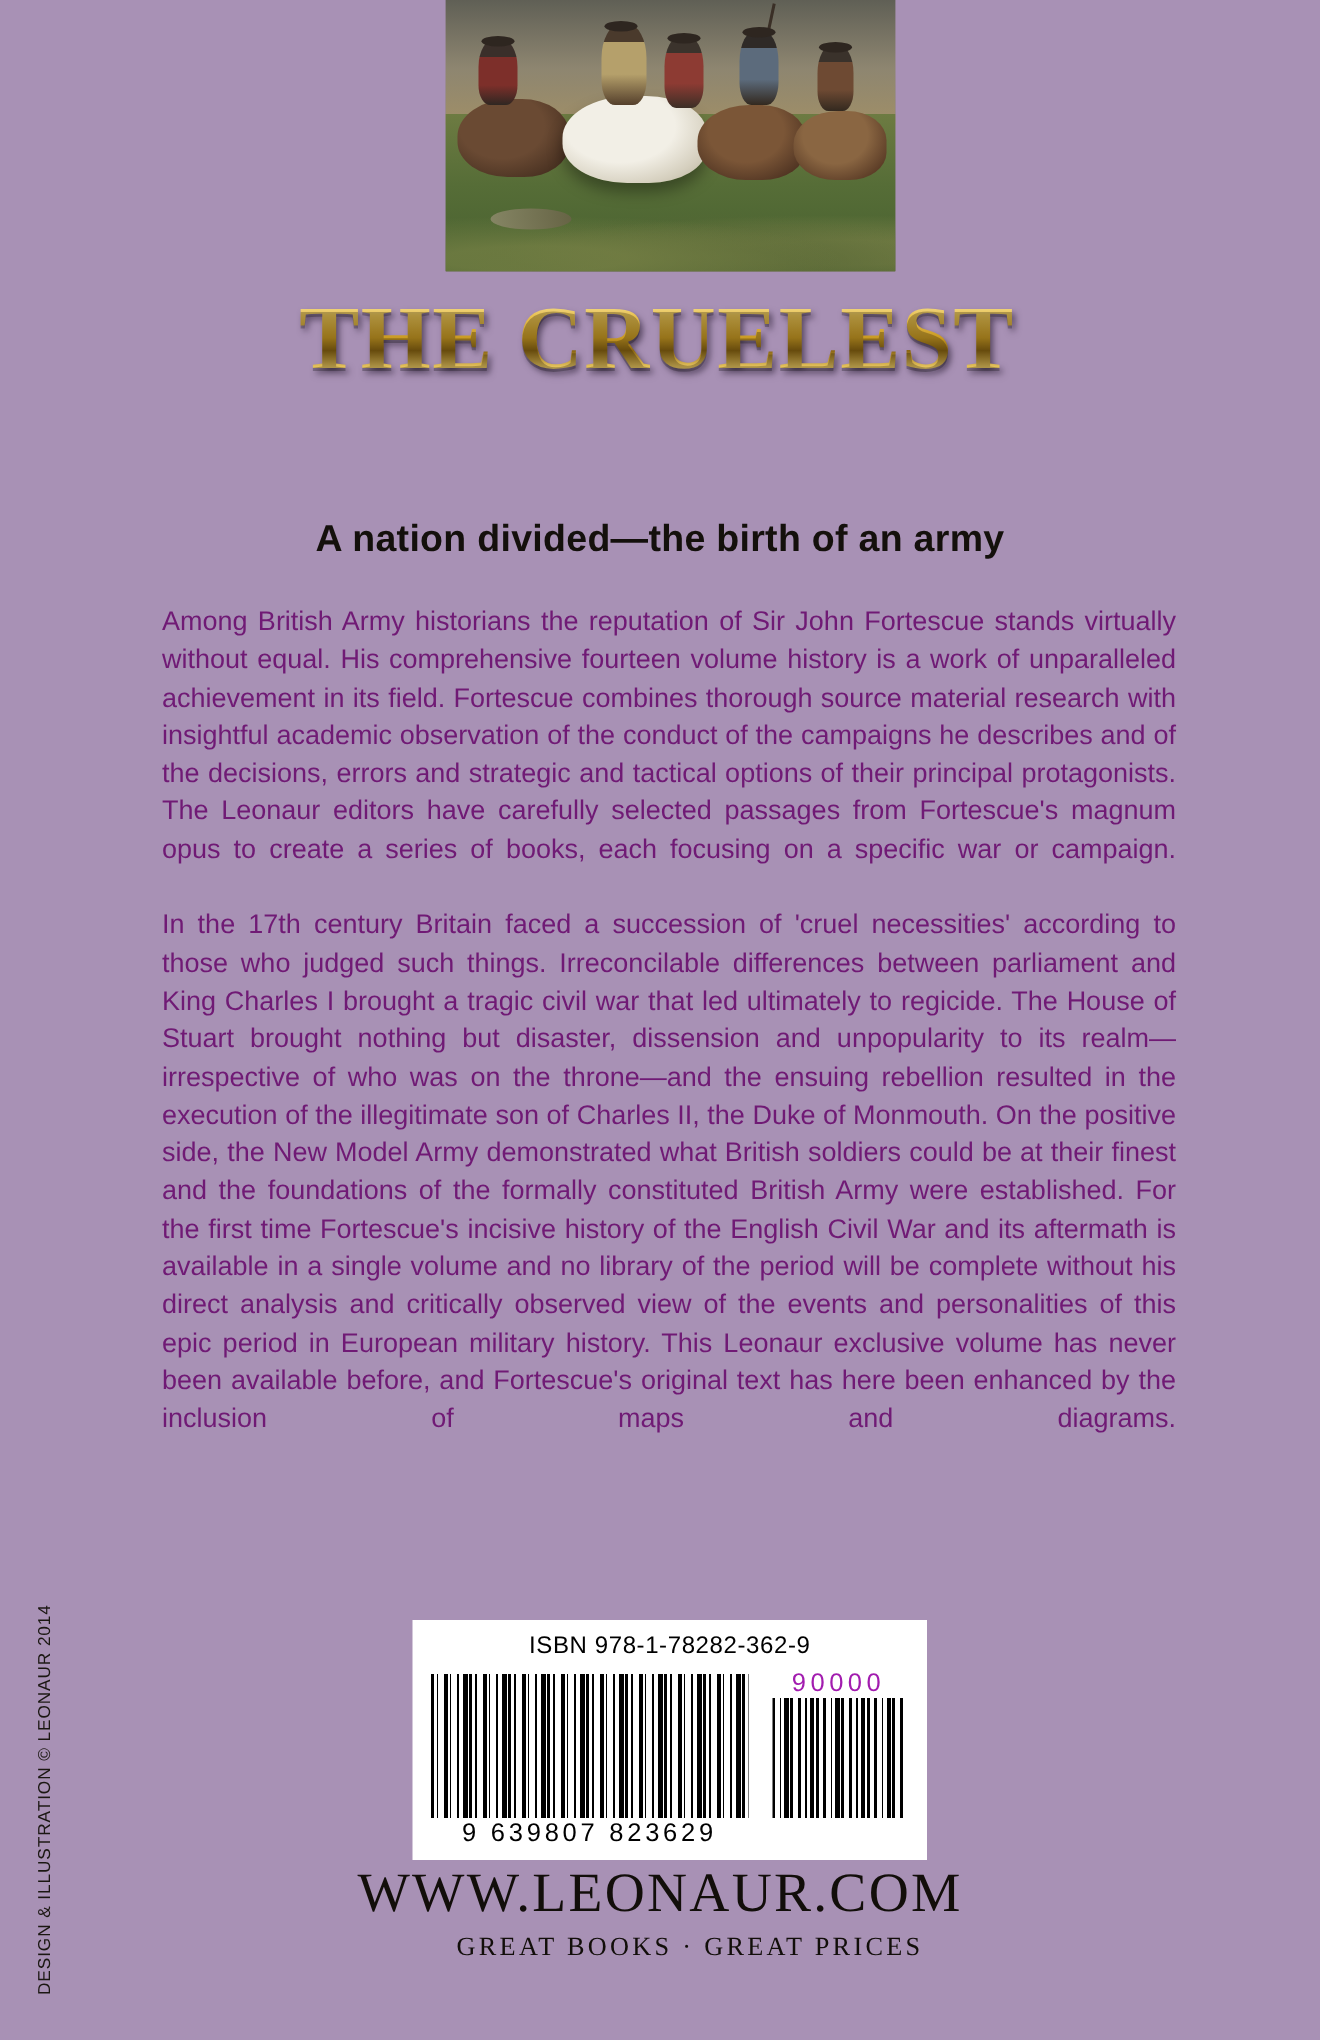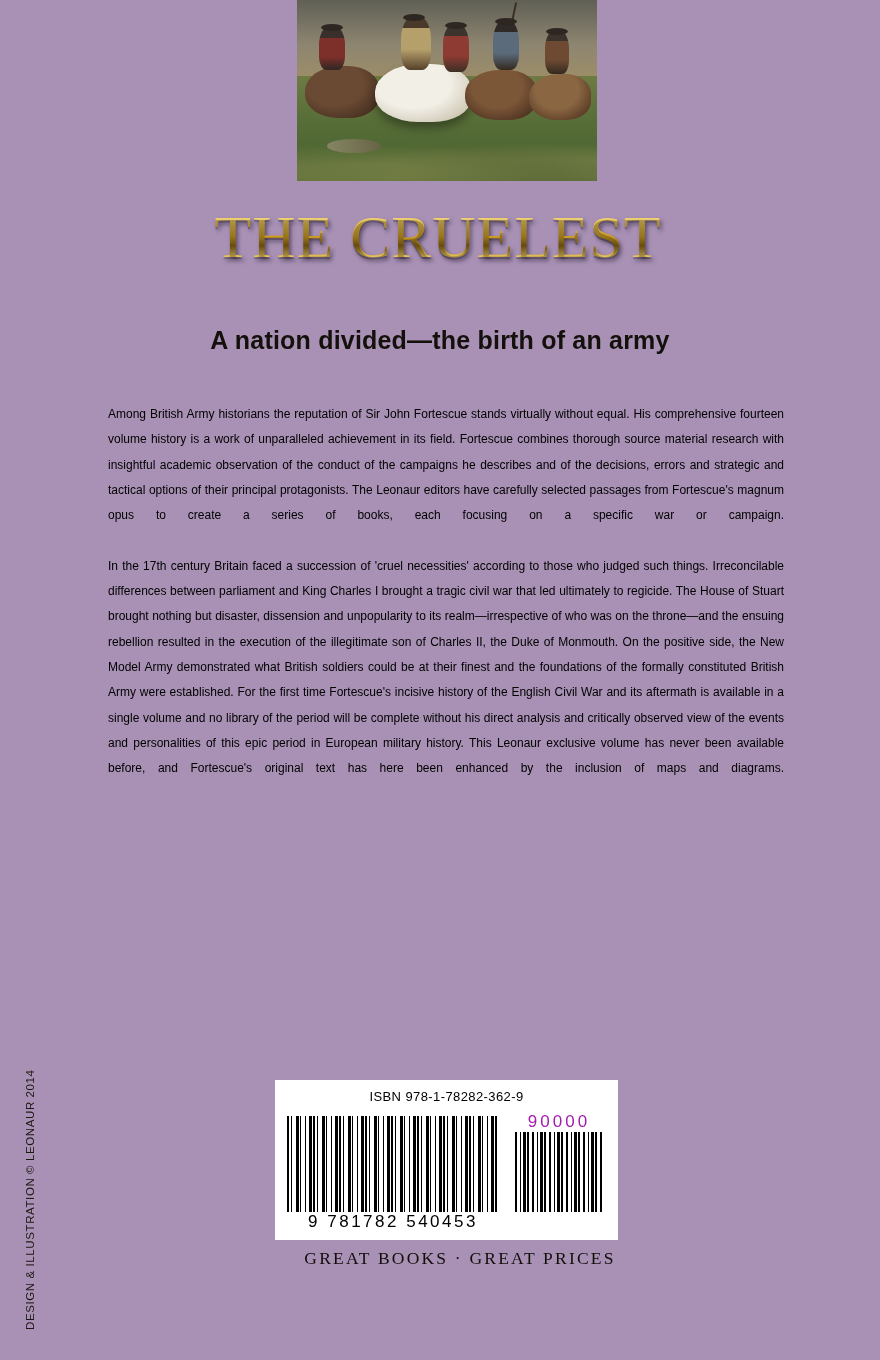--- a/index.html
+++ b/index.html
@@ -107,59 +107,59 @@
 
   
   .title-block {
     position: absolute;
     left: 0; top: 196px;
     width: 880px;
     text-align: center;
   }
   .title-line {
     font-family: "Liberation Serif", serif;
-    font-weight: normal;
+    font-weight: bold;
     font-size: 60px;
     letter-spacing: 1px;
     line-height: 0.98em;
     color: #e8b93f;
     background: linear-gradient(to bottom,
         #fdf3c8 0%, #e8c253 22%, #c99a23 45%,
         #8a6512 58%, #e3c05a 74%, #fff2c4 100%);
     -webkit-background-clip: text;
     background-clip: text;
     -webkit-text-fill-color: transparent;
     text-shadow: 0 2px 0 rgba(0,0,0,.25);
     filter: drop-shadow(2px 3px 2px rgba(20,10,30,.55));
-    margin: 12px;
+    margin: 0;
     padding: 0 4px 6px 0;
   }
 
   .subtitle {
     position: absolute;
-    left: 0; top: 326px;
+    left: 0; top: 345px;
     width: 880px;
     text-align: center;
     font-family: "Liberation Sans", sans-serif;
     font-weight: bold;
     font-size: 25px;
     color: #14100c;
     letter-spacing: .2px;
   }
 
   
   .body-copy {
     position: absolute;
     left: 108px;
     top: 402px;
     width: 676px;
     font-family: "Liberation Sans", sans-serif;
-    font-size: 12px;
+    font-size: 18px;
     line-height: 25.3px;
-    color: #000000;
+    color: #701a75;
     text-align: justify;
     text-justify: inter-word;
   }
   .body-copy p {
     margin: 0;
   }
   .body-copy p::after {
     content: "";
     display: inline-block;
     width: 100%;
@@ -187,21 +187,21 @@
     top: 1080px;
     width: 343px;
     height: 160px;
     background: #ffffff;
   }
   .isbn-text {
     position: absolute;
     top: 9px; left: 0; width: 100%;
     text-align: center;
     font-family: "Liberation Sans", sans-serif;
-    font-size: 13px;
+    font-size: 16px;
     color: #000;
     letter-spacing: .4px;
   }
   .barcode-main {
     position: absolute;
     left: 12px;
     top: 36px;
     width: 212px;
     height: 96px;
     background-image: repeating-linear-gradient(to right,
@@ -299,18 +299,19 @@
   <p>In the 17th century Britain faced a succession of 'cruel necessities' according to those who judged such things. Irreconcilable differences between parliament and King Charles I brought a tragic civil war that led ultimately to regicide. The House of Stuart brought nothing but disaster, dissension and unpopularity to its realm—irrespective of who was on the throne—and the ensuing rebellion resulted in the execution of the illegitimate son of Charles II, the Duke of Monmouth. On the positive side, the New Model Army demonstrated what British soldiers could be at their finest and the foundations of the formally constituted British Army were established. For the first time Fortescue's incisive history of the English Civil War and its aftermath is available in a single volume and no library of the period will be complete without his direct analysis and critically observed view of the events and personalities of this epic period in European military history. This Leonaur exclusive volume has never been available before, and Fortescue's original text has here been enhanced by the inclusion of  maps and diagrams.</p>
 </div>
 
 <div class="spine-credit">DESIGN &amp; ILLUSTRATION © LEONAUR 2014</div>
 
 <div class="barcode-box">
   <div class="isbn-text">ISBN  978-1-78282-362-9</div>
   <div class="barcode-main"></div>
   <div class="addon-digits">90000</div>
   <div class="barcode-addon"></div>
-  <div class="barcode-digits">9 781782 540453</div>
+  <div class="barcode-digits">9 639807 823629</div>
 </div>
 
 <div class="footer">
+  <div class="footer-url">WWW.LEONAUR.COM</div>
   <div class="footer-tag">GREAT BOOKS · GREAT PRICES</div>
 </div>
 
 </body></html>

